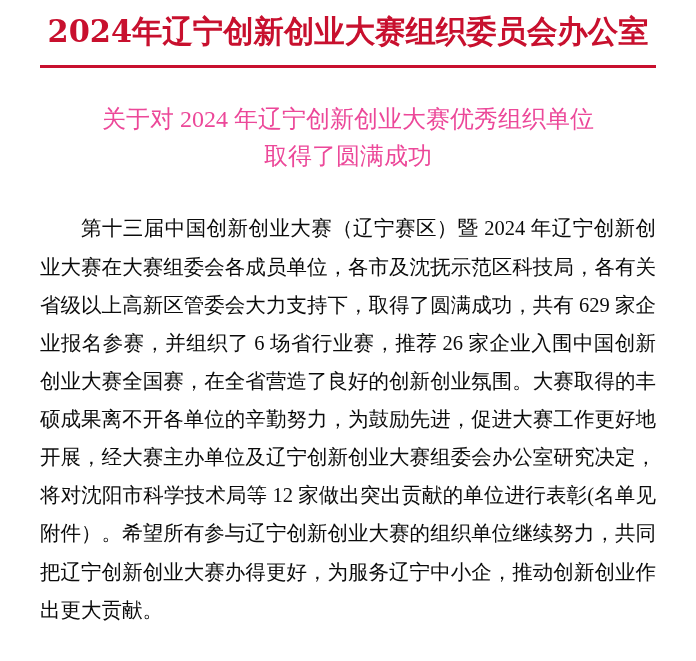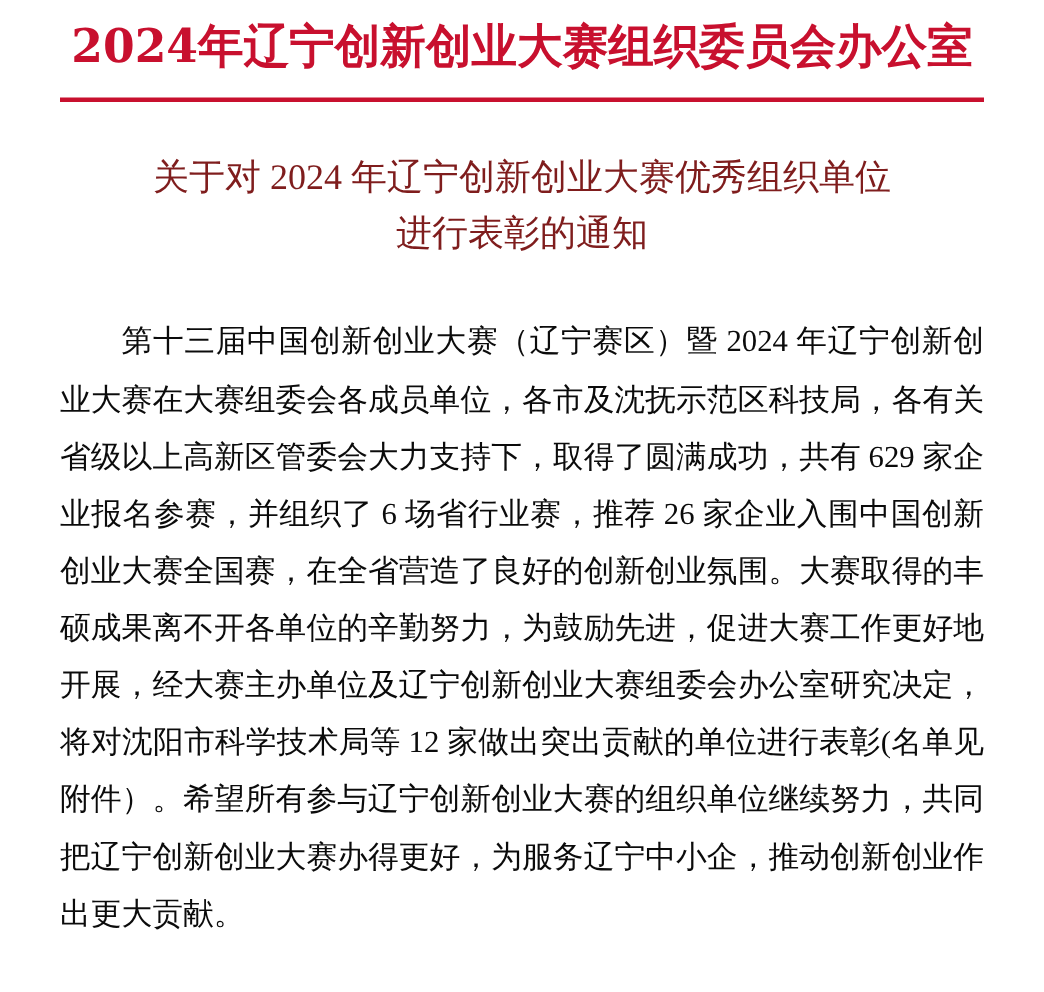--- a/index.html
+++ b/index.html
@@ -34,21 +34,21 @@
   }
   .red-rule {
     height: 3px;
     background: #c8102e;
     margin: 17px 0 0 0;
   }
   .doc-title {
     text-align: center;
     font-size: 24px;
     line-height: 1.55;
-    color: #7f1d1d;
+    color: #ec4899;
     margin-top: 33px;
     font-family: "Liberation Serif", "DejaVu Serif", serif;
     font-weight: normal;
   }
   .doc-title .line {
     display: block;
   }
   .body-text {
     margin-top: 34px;
     font-size: 20.5px;
@@ -71,20 +71,20 @@
 <body>
 
 <div class="page">
 
   <div class="letterhead">2024年辽宁创新创业大赛组织委员会办公室</div>
 
   <div class="red-rule"></div>
 
   <div class="doc-title">
     <span class="line">关于对 2024 年辽宁创新创业大赛优秀组织单位</span>
-    <span class="line">进行表彰的通知</span>
+    <span class="line">取得了圆满成功</span>
   </div>
 
   <div class="body-text">
     <p class="para indent">第十三届中国创新创业大赛（辽宁赛区）暨 2024 年辽宁创新创业大赛在大赛组委会各成员单位，各市及沈抚示范区科技局，各有关省级以上高新区管委会大力支持下，取得了圆满成功，共有 629 家企业报名参赛，并组织了 6 场省行业赛，推荐 26 家企业入围中国创新创业大赛全国赛，在全省营造了良好的创新创业氛围。大赛取得的丰硕成果离不开各单位的辛勤努力，为鼓励先进，促进大赛工作更好地开展，经大赛主办单位及辽宁创新创业大赛组委会办公室研究决定，将对沈阳市科学技术局等 12 家做出突出贡献的单位进行表彰(名单见附件）。希望所有参与辽宁创新创业大赛的组织单位继续努力，共同把辽宁创新创业大赛办得更好，为服务辽宁中小企，推动创新创业作出更大贡献。</p>
   </div>
 
 </div>
 
 </body></html>

